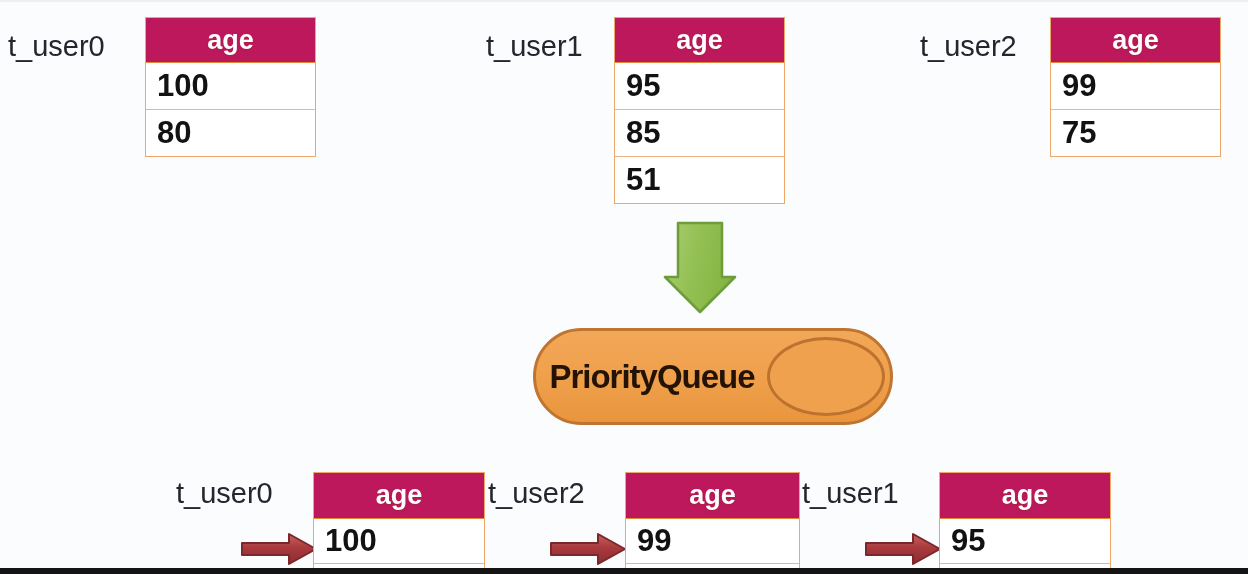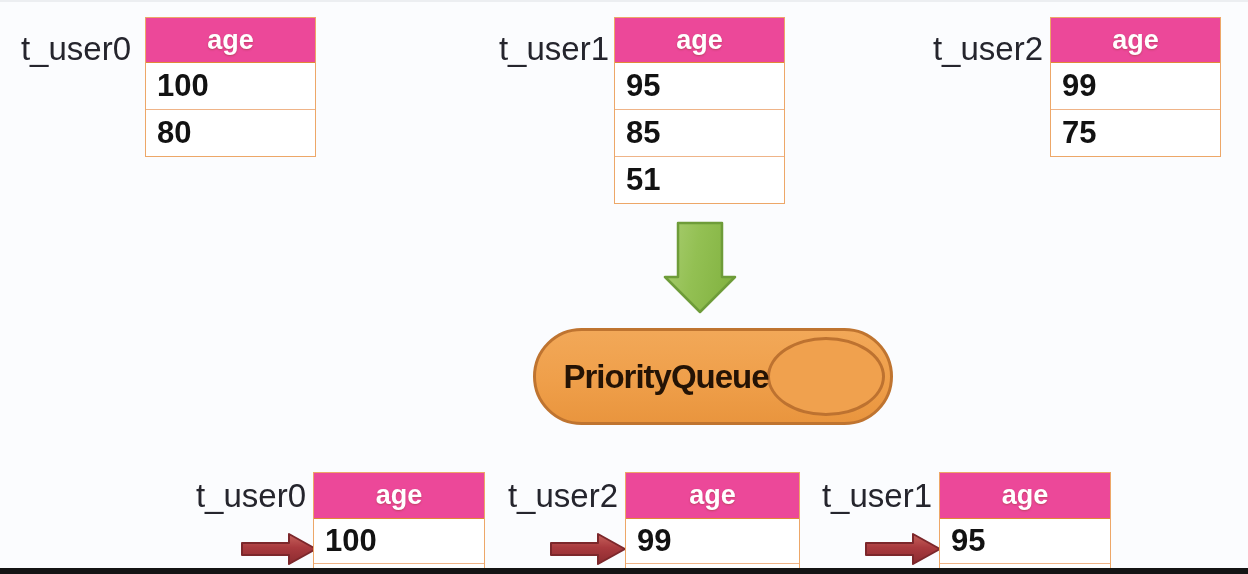--- a/index.html
+++ b/index.html
@@ -18,34 +18,34 @@
   }
   #canvas::before {
     content: "";
     position: absolute;
     left: 0; top: 0; right: 0;
     height: 2px;
     background: #eceef1;
   }
   .tbl-label {
     position: absolute;
-    text-align: right;
-    font-size: 33px;
+    text-align: left;
+    font-size: 29px;
     color: #25252d;
     white-space: nowrap;
     line-height: 1.1;
   }
   .tbl {
     position: absolute;
     background: #ffffff;
     border: 1px solid #eda768;
     box-sizing: border-box;
   }
   .tbl-header {
-    background: #ec4899;
+    background: #be185d;
     color: #ffffff;
     font-weight: bold;
     font-size: 27px;
     text-align: center;
     text-shadow: 0 1px 2px rgba(110,55,0,0.35);
     height: 44px;
     line-height: 44px;
     border-bottom: 1px solid #e08a37;
   }
   .tbl-row {
@@ -83,21 +83,21 @@
     top: 6px;
     width: 118px;
     height: 79px;
     box-sizing: border-box;
     background: #f0a14e;
     border: 3px solid #bd7230;
     border-radius: 50%;
   }
   .cylinder-text {
     position: absolute;
-    left: 22px;
+    left: 8px;
     top: 0;
     width: 216px;
     height: 91px;
     line-height: 91px;
     text-align: center;
     font-size: 33px;
     font-weight: 600;
     letter-spacing: -1px;
     color: #241305;
     white-space: nowrap;

